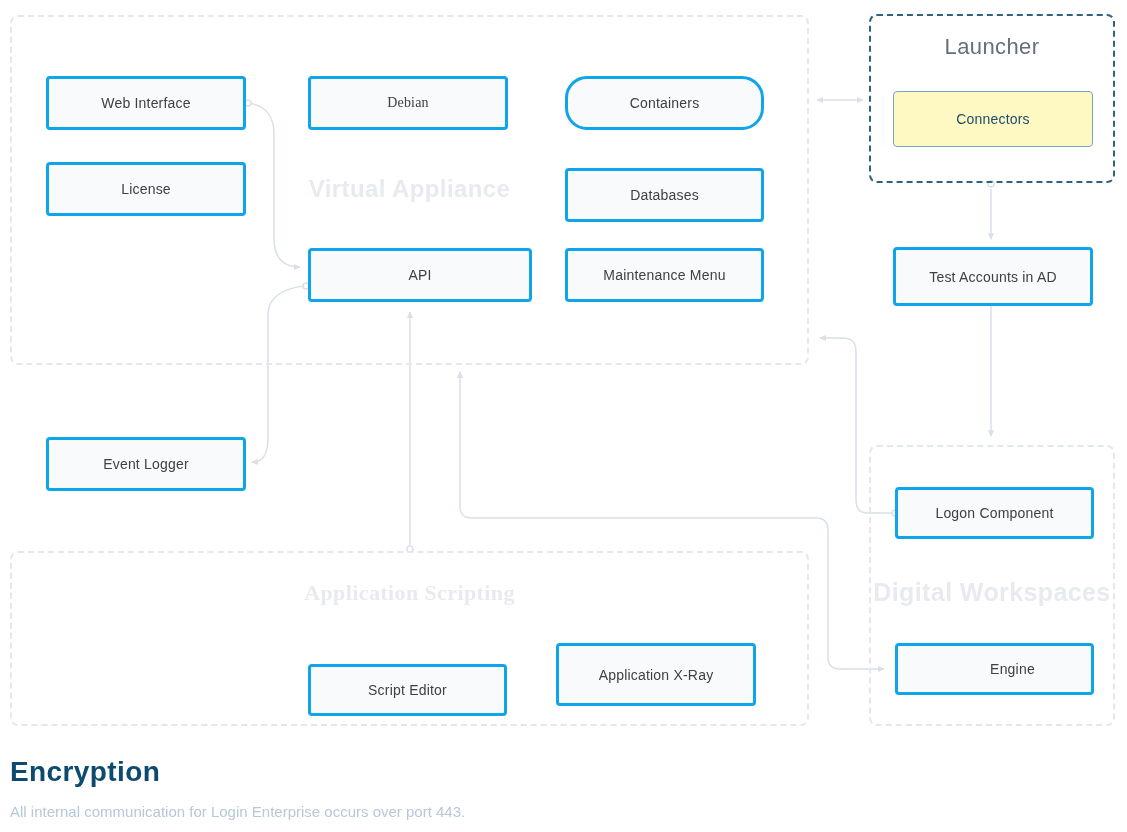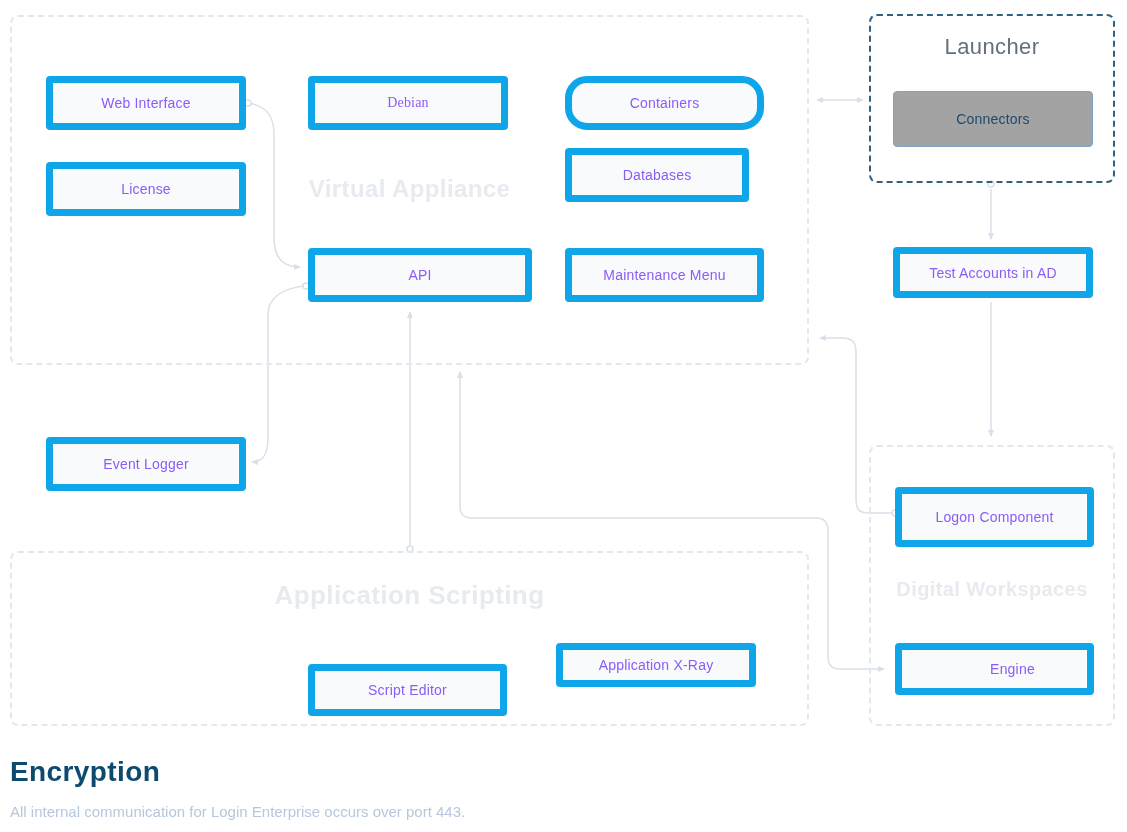--- a/index.html
+++ b/index.html
@@ -5,24 +5,24 @@
   html,body{margin:0;padding:0;background:#ffffff;font-family:"Liberation Sans",sans-serif;}
   .canvas{position:relative;width:1127px;height:832px;background:#ffffff;overflow:hidden;}
   .wires{position:absolute;left:0;top:0;pointer-events:none;}
 
   .group{position:absolute;border:2px dashed #e3e8ee;border-radius:8px;box-sizing:border-box;}
   .group.highlight{border-color:#2f6183;}
   .group-title{position:absolute;left:0;width:100%;text-align:center;font-weight:700;
                font-size:24px;color:#e7ebf0;letter-spacing:0.4px;}
   .group-title.active{font-size:22px;font-weight:500;color:#646f7a;}
 
-  .box{position:absolute;box-sizing:border-box;border:7px solid #0ea5e9;background:#f9fafc;
+  .box{position:absolute;box-sizing:border-box;border:3px solid #0ea5e9;background:#f9fafc;
        border-radius:4px;display:flex;align-items:center;justify-content:center;
-       font-size:14px;color:#8b5cf6;letter-spacing:0.2px;}
-  .box.highlight{background:#a3a3a3;border:1px solid #7ba3c6;color:#1d4a6e;font-weight:500;}
+       font-size:14px;color:#404040;letter-spacing:0.2px;}
+  .box.highlight{background:#fef9c3;border:1px solid #7ba3c6;color:#1d4a6e;font-weight:500;}
 
   .footer-heading{position:absolute;left:10px;top:756px;font-size:28px;font-weight:800;
                   color:#0c4a6e;letter-spacing:0.4px;}
   .footer-desc{position:absolute;left:10px;top:803px;font-size:15px;color:#b7c7dc;}
 </style>
 </head>
 <body>
 
 <div class="canvas">
 
@@ -53,42 +53,42 @@
 
   <div class="group" style="left:10px;top:15px;width:799px;height:350px;">
     <div class="group-title" style="top:158px;">Virtual Appliance</div>
   </div>
 
   <div class="group highlight" style="left:869px;top:14px;width:246px;height:169px;">
     <div class="group-title active" style="top:18px;">Launcher</div>
   </div>
 
   <div class="group" style="left:869px;top:445px;width:246px;height:281px;">
-    <div class="group-title" style="top:131px;font-size:20px;">Digital Workspaces</div>
+    <div class="group-title" style="top:131px;font-size:25px;">Digital Workspaces</div>
   </div>
 
   <div class="group" style="left:10px;top:551px;width:799px;height:175px;">
-    <div class="group-title" style="top:27px;font-size:26px;">Application Scripting</div>
+    <div class="group-title" style="top:27px;font-size:22px;font-family:Liberation Serif, serif;">Application Scripting</div>
   </div>
 
   <div class="box" style="left:46px;top:76px;width:200px;height:54px;">Web Interface</div>
   <div class="box" style="left:308px;top:76px;width:200px;height:54px;font-family:Liberation Serif, serif;">Debian</div>
   <div class="box" style="left:565px;top:76px;width:199px;height:54px;border-radius:22px;">Containers</div>
   <div class="box" style="left:46px;top:162px;width:200px;height:54px;">License</div>
-  <div class="box" style="left:565px;top:148px;width:184px;height:54px;text-align:right;">Databases</div>
+  <div class="box" style="left:565px;top:168px;width:199px;height:54px;text-align:right;">Databases</div>
   <div class="box" style="left:308px;top:248px;width:224px;height:54px;">API</div>
   <div class="box" style="left:565px;top:248px;width:199px;height:54px;">Maintenance Menu</div>
 
   <div class="box highlight" style="left:893px;top:91px;width:200px;height:56px;">Connectors</div>
 
-  <div class="box" style="left:893px;top:247px;width:200px;height:51px;">Test Accounts in AD</div>
+  <div class="box" style="left:893px;top:247px;width:200px;height:59px;">Test Accounts in AD</div>
   <div class="box" style="left:46px;top:437px;width:200px;height:54px;">Event Logger</div>
 
-  <div class="box" style="left:895px;top:487px;width:199px;height:60px;text-align:right;">Logon Component</div>
+  <div class="box" style="left:895px;top:487px;width:199px;height:52px;text-align:right;">Logon Component</div>
   <div class="box" style="left:895px;top:643px;width:199px;height:52px;padding-left:36px;">Engine</div>
 
   <div class="box" style="left:308px;top:643px;width:199px;height:52px;margin-top:21px;">Script Editor</div>
-  <div class="box" style="left:556px;top:643px;width:200px;height:44px;">Application X-Ray</div>
+  <div class="box" style="left:556px;top:643px;width:200px;height:63px;">Application X-Ray</div>
 
   <div class="footer-heading">Encryption</div>
   <div class="footer-desc">All internal communication for Login Enterprise occurs over port 443.</div>
 
 </div>
 
 </body></html>

